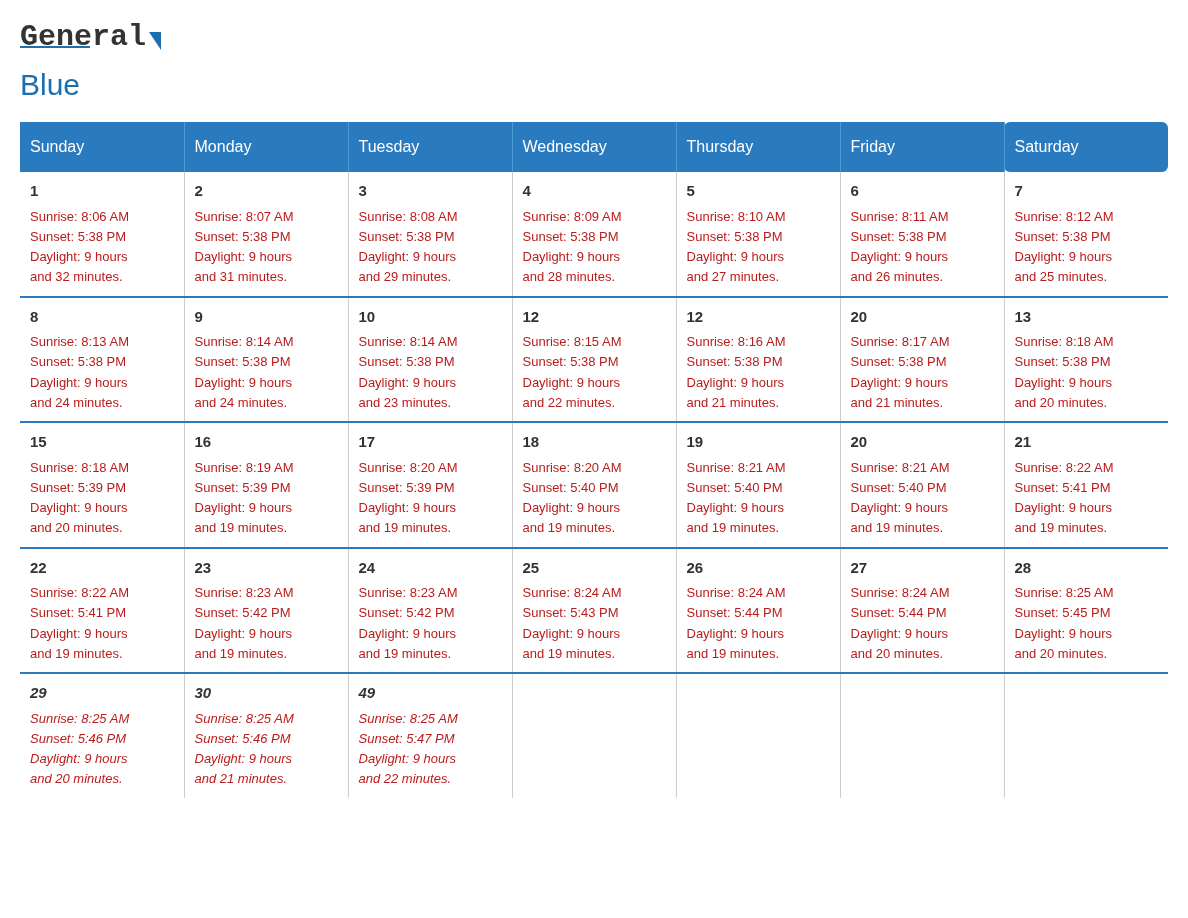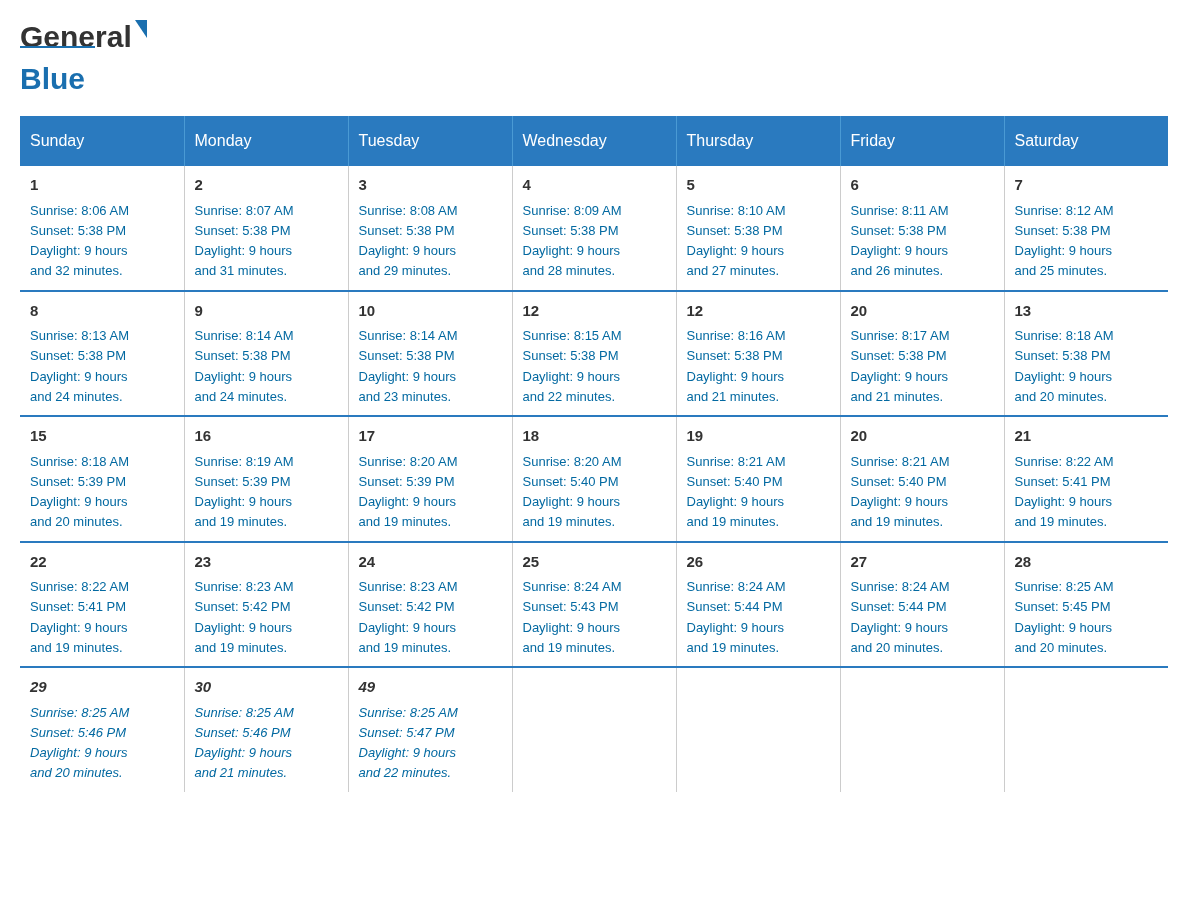--- a/index.html
+++ b/index.html
@@ -46,20 +46,21 @@
     thead th {
       color: #fff;
       font-size: 16px;
       font-weight: normal;
       padding: 16px 10px;
       text-align: left;
       border-right: 1px solid #4a9ad4;
     }
     thead th:last-child {
       border-right: none;
+      border-radius: 6px;
     }
     tbody tr {
       border-bottom: 2px solid #2a7abf;
     }
     tbody td {
       vertical-align: top;
       padding: 8px 10px;
       font-size: 13.5px;
       color: #333;
       border-right: 1px solid #ccc;
@@ -74,37 +75,37 @@
       font-style: italic;
     }
     .day-num {
       font-size: 15px;
       font-weight: bold;
       display: block;
       margin-bottom: 4px;
     }
     .day-info {
       font-size: 13px;
-      color: #0369a1;
+      color: #b91c1c;
       line-height: 1.55;
     }
     .empty-cell {
       background: #fff;
     }
   </style>
 </head>
 <body>
 
 <div class="header">
   <div class="logo">
-    <div style="display:flex; align-items:flex-start;">
+    <div style="display:flex; align-items:flex-end;font-family:Liberation Mono, monospace;">
       <span style="font-size:30px; font-weight:bold; color:#333;">General</span>
       <span style="display:inline-block; width:0; height:0; border-left:12px solid transparent; border-top:18px solid #1a6faf; margin-left:3px; margin-bottom:4px;"></span>
     </div>
-    <div style="font-size:30px; font-weight:bold; color:#1a6faf; margin-top:-8px; border-top: 2px solid #1a6faf; padding-top:14px; padding-right: 10px;">Blue</div>
+    <div style="font-size:30px; font-weight:normal; color:#1a6faf; margin-top:-8px; border-top: 2px solid #1a6faf; padding-top:20px; padding-right: 10px;">Blue</div>
   </div>
   <div class="title-block">
     <div class="month-title"></div>
     <div class="subtitle"></div>
   </div>
 </div>
 
 <table>
   <thead>
     <tr>

